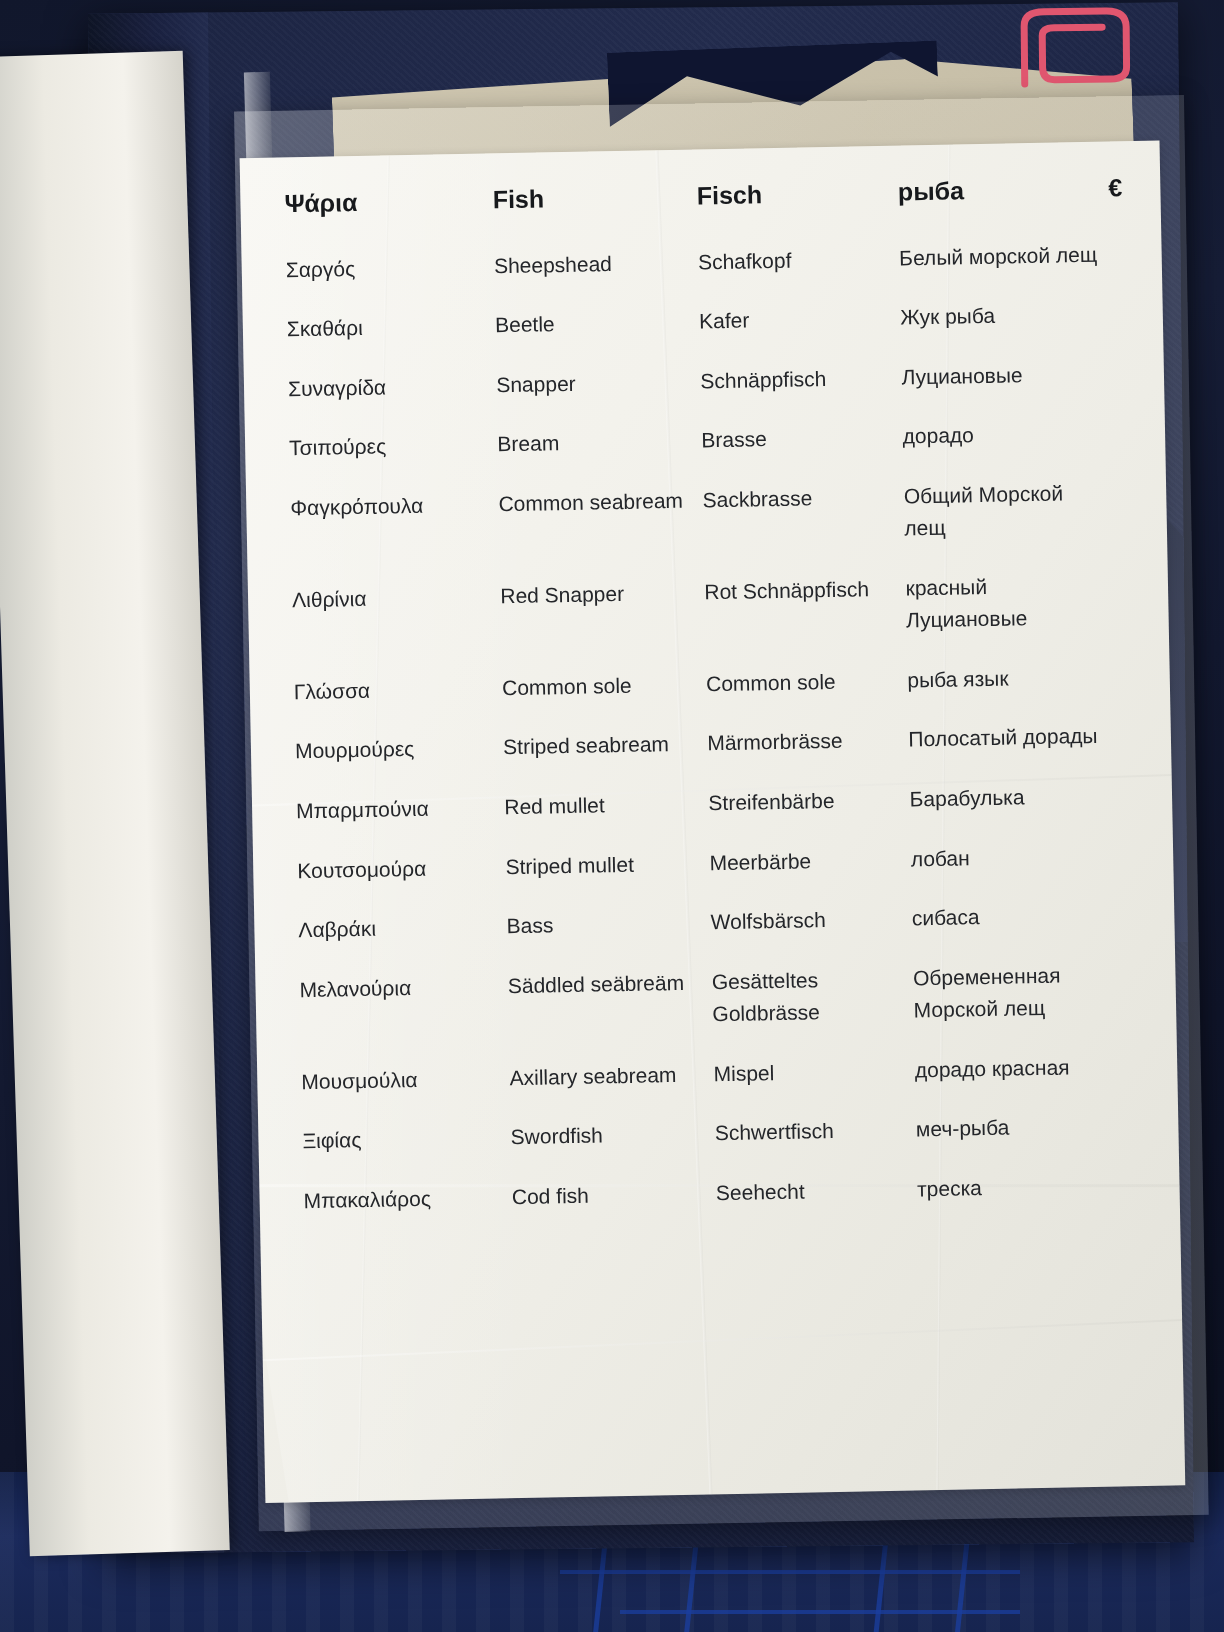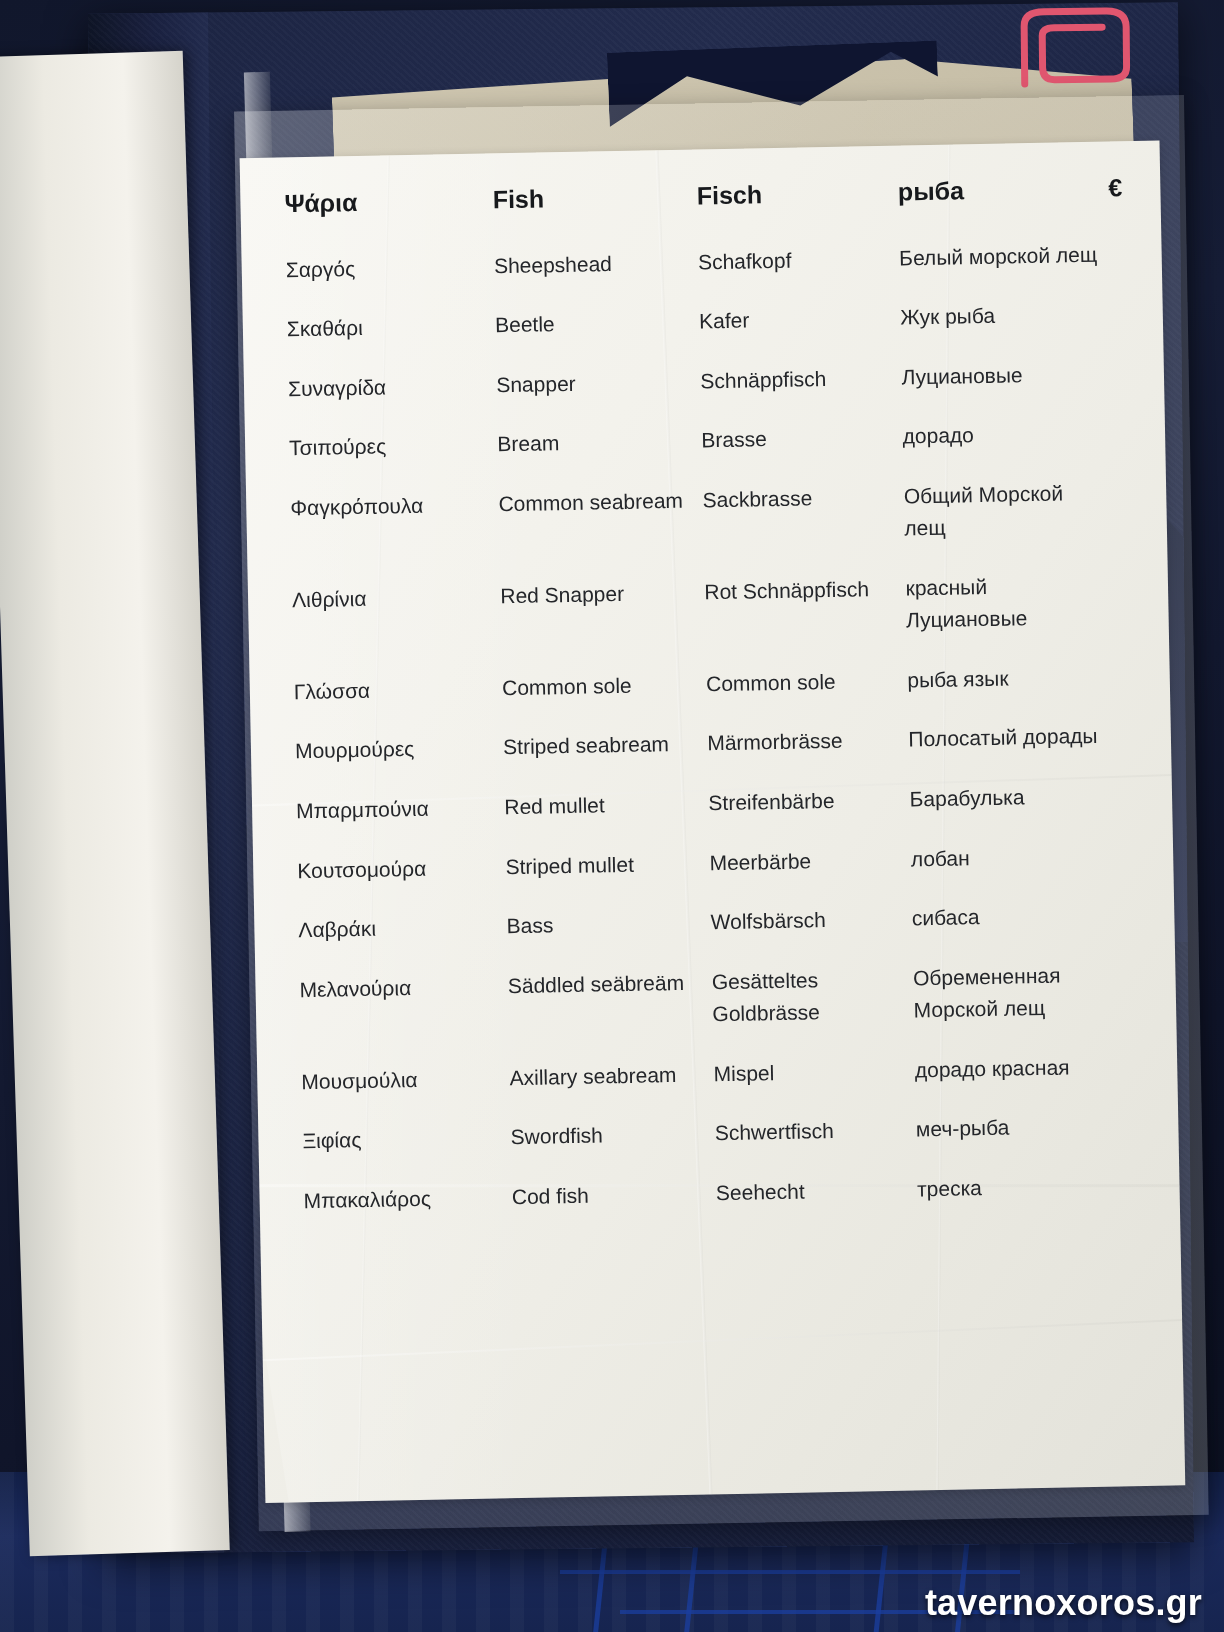--- a/index.html
+++ b/index.html
@@ -398,14 +398,13 @@
               <td class="td-de">Seehecht</td>
               <td class="td-ru">треска</td>
               <td></td>
             </tr>
           </tbody>
         </table>
       </div>
     </div>
   </div>
 
-  <div class="watermark">tavernoxoros.gr</div>
 </div>
 
 </body></html>

